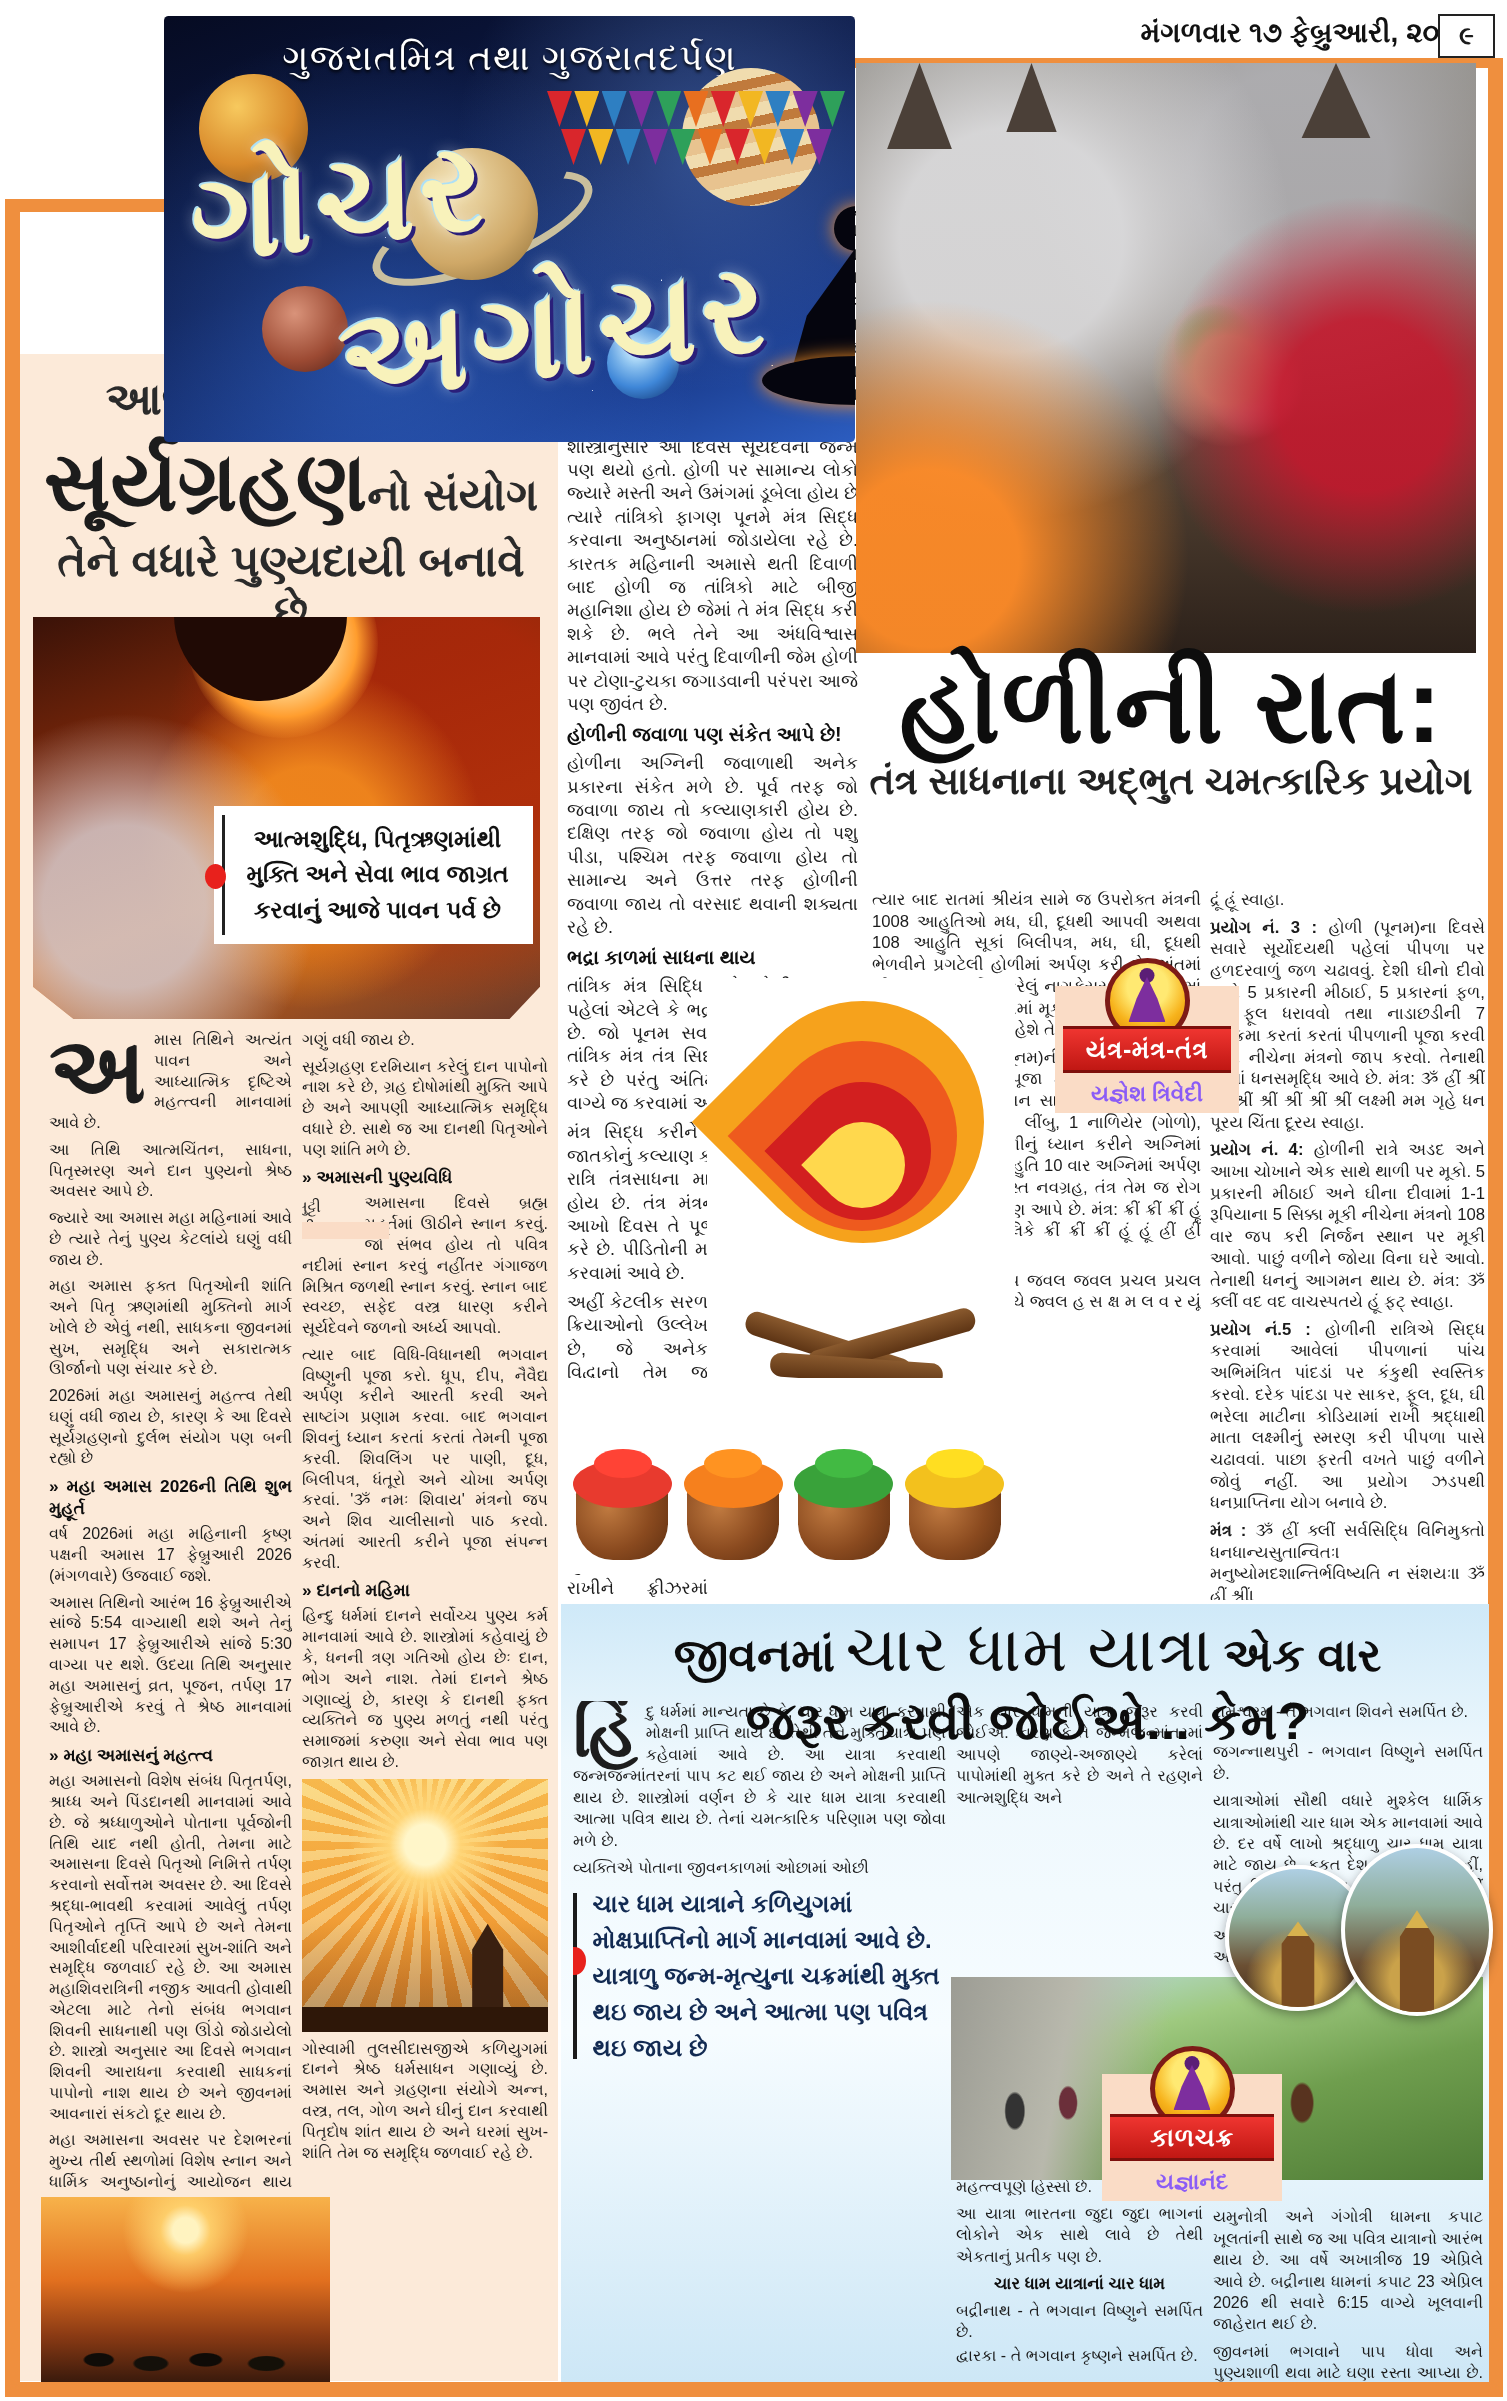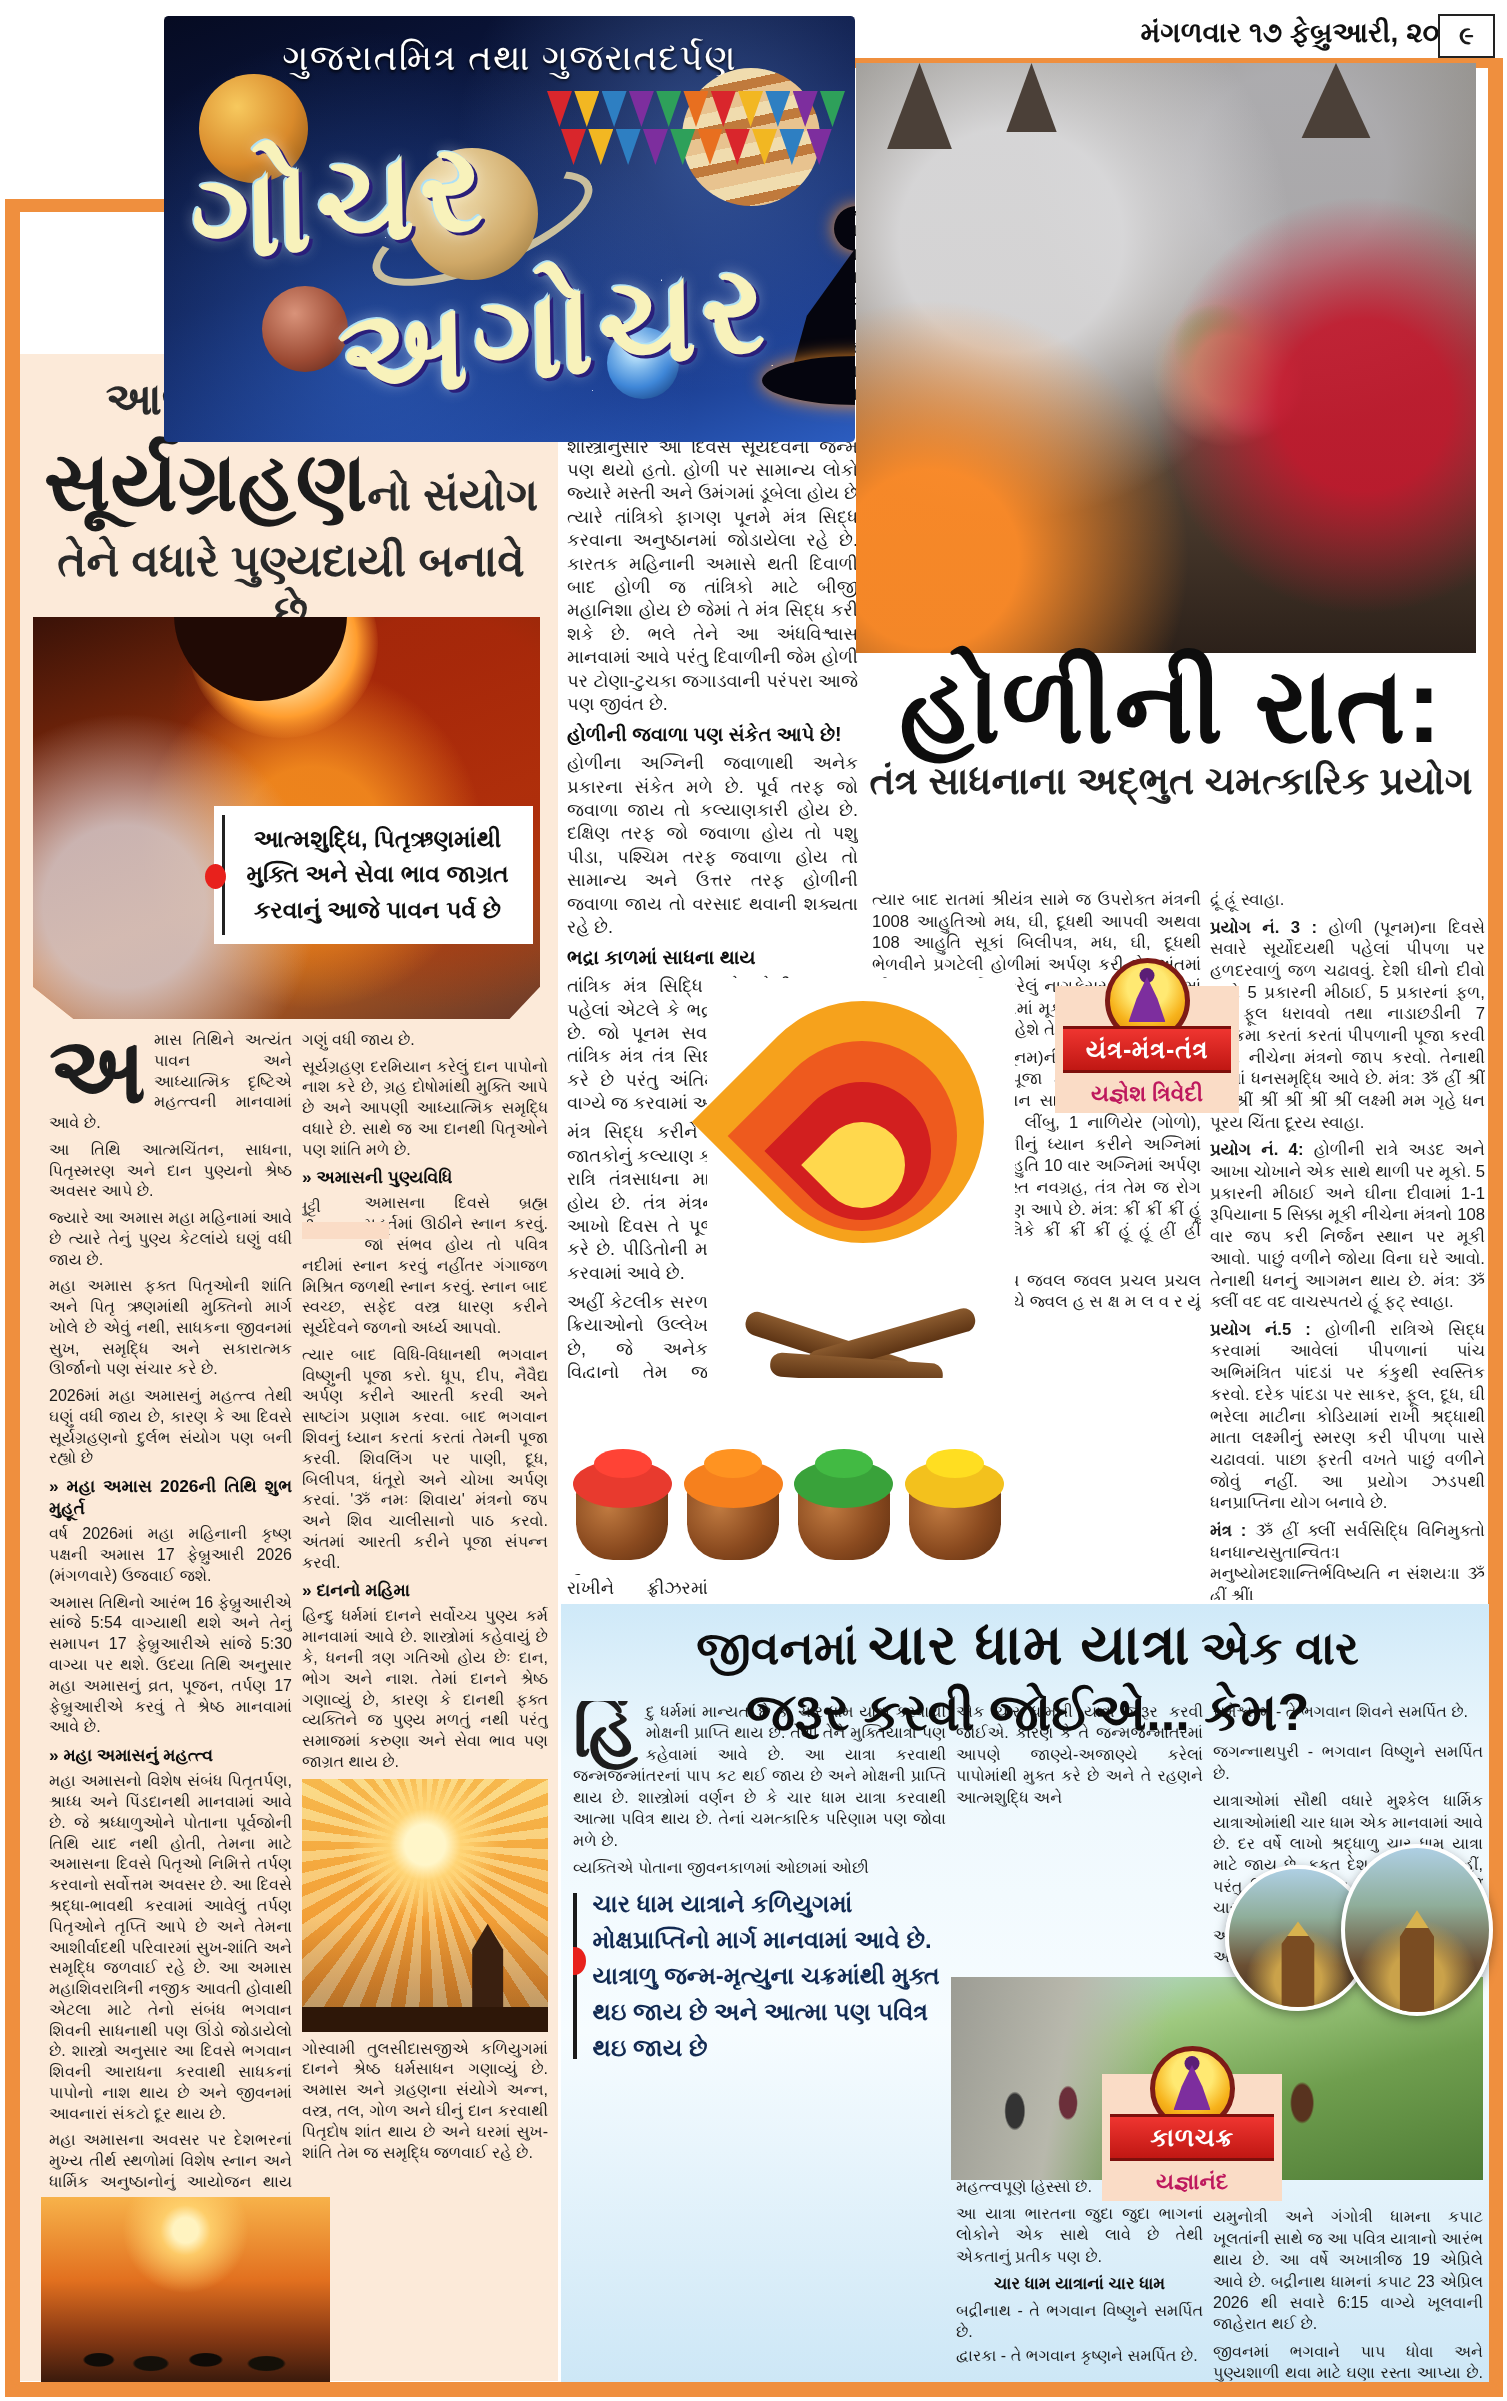--- a/index.html
+++ b/index.html
@@ -131,21 +131,21 @@
   .badge .pale{position:absolute;left:-8px;right:-8px;top:28px;bottom:0;background:#fadcc6;z-index:0}
   .badge .circ{width:75px;height:75px;margin:0 auto;border-radius:50%;border:5.8px solid #7d1b17;
       position:relative;z-index:2;background:radial-gradient(circle at 50% 32%,#ffe972 0 32%,#f7b31c 62%,#d98200)}
   .badge .circ .med{position:absolute;left:50%;top:14px;transform:translateX(-50%);width:37px;height:45px;
       background:#7d2e9e;clip-path:polygon(50% 0,50% 0,78% 48%,100% 100%,0 100%,22% 48%)}
   .badge .circ .medhead{position:absolute;left:50%;top:4.6px;transform:translateX(-50%);width:15px;height:15px;
       border-radius:50%;background:#5b1e76}
   .badge .ribbon{margin-top:-17.3px;background:linear-gradient(#ef3530,#c01713);border-top:3.5px solid #7d100c;
       border-bottom:3.5px solid #7d100c;color:#fff;font-weight:800;font-size:25px;padding:5.8px 3.5px;
       position:relative;z-index:3;letter-spacing:0.6px}
-  .badge .author{font-weight:800;font-size:22px;padding:8px 0 5.8px;color:#be185d;position:relative;z-index:3}
+  .badge .author{font-weight:800;font-size:22px;padding:8px 0 5.8px;color:#8b5cf6;position:relative;z-index:3}
   .badge-float{float:left;width:121px;margin:3.5px 10.4px 4.6px -69px;position:relative;text-align:center;z-index:9}
   .badge-float .pale{position:absolute;left:-4.6px;right:-35px;top:25px;bottom:0;background:#fadcc6;z-index:0}
   
   .bonfire{left:707px;top:978px;width:308px;height:426px;z-index:3;background:#fff}
   .flame{position:absolute;border-radius:0 50% 50% 50%;transform:rotate(-45deg)}
   .f1{left:35px;top:23px;width:242px;height:242px;background:#f6a21c}
   .f2{left:60px;top:63px;width:190px;height:190px;background:#ee5a1e}
   .f3{left:86px;top:104px;width:138px;height:138px;background:#d21f1f}
   .f4{left:112px;top:144px;width:86px;height:86px;background:#ffd84d}
   .log{position:absolute;width:173px;height:24px;background:linear-gradient(#8a5a2e,#5d3414);border-radius:11.5px}
@@ -160,21 +160,21 @@
   .pot::before{content:"";position:absolute;left:-3.5px;top:-25px;width:99px;height:48px;border-radius:50%;
        background:var(--c,#e83a2e)}
   .pot::after{content:"";position:absolute;left:17.3px;top:-36px;width:58px;height:29px;border-radius:50%;
        background:var(--c,#e83a2e);filter:brightness(1.15)}
   
   .dham-bg{left:561px;top:1604px;width:928px;height:778px;z-index:1;
       background:linear-gradient(180deg,#cfe9f8 0%,#eef8fd 20%,#f6fcff 55%,#cde7f6 100%)}
   .dham-head{left:570px;top:1612px;width:915px;text-align:center;z-index:3;color:#0d0d0d}
   .dham-head .l1 span{vertical-align:baseline}
   .dham-head .pre,.dham-head .post{font-size:46px;font-weight:bold}
-  .dham-head .main{font-size:56px;font-weight:700;letter-spacing:1.2px;padding:0 8px}
+  .dham-head .main{font-size:64px;font-weight:400;letter-spacing:1.2px;padding:0 8px}
   .dham-head .l2{font-size:52px;font-weight:900;margin-top:3.5px}
   .pilgrims{left:951px;top:1977px;width:532px;height:203px;z-index:5;overflow:hidden;
      background:
        radial-gradient(15px 28px at 12% 66%,#333 60%,transparent 70%),
        radial-gradient(14px 25px at 22% 62%,#6b2f3a 60%,transparent 70%),
        radial-gradient(14px 25px at 33% 64%,#24415e 60%,transparent 70%),
        radial-gradient(15px 26.5px at 55% 60%,#7a4a2a 60%,transparent 70%),
        radial-gradient(17.3px 30px at 66% 62%,#58331f 60%,transparent 70%),
        linear-gradient(100deg,#9c9c94 0%,#b8b8ac 22%,transparent 40%),
        linear-gradient(165deg,#bfe0f2 0%,#9ec97f 30%,#6f9e4e 60%,#4f7c36 100%)}

